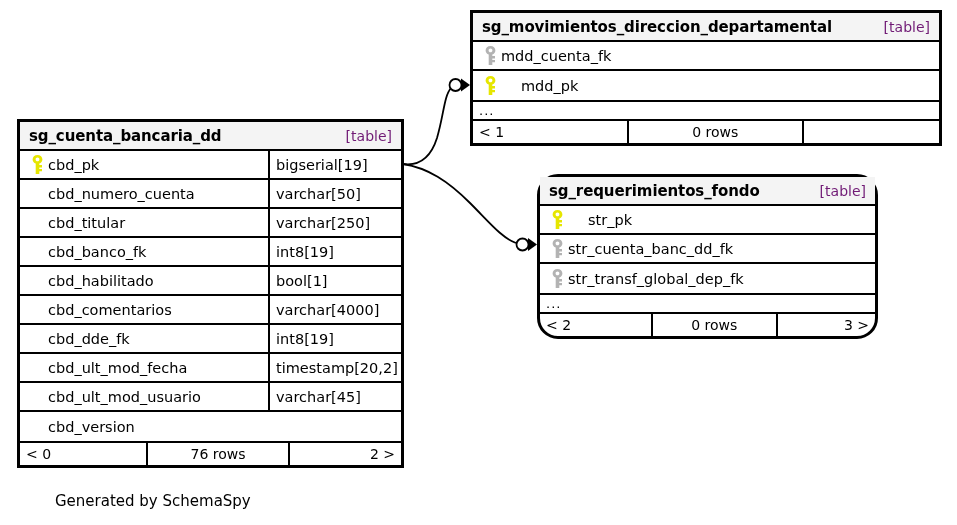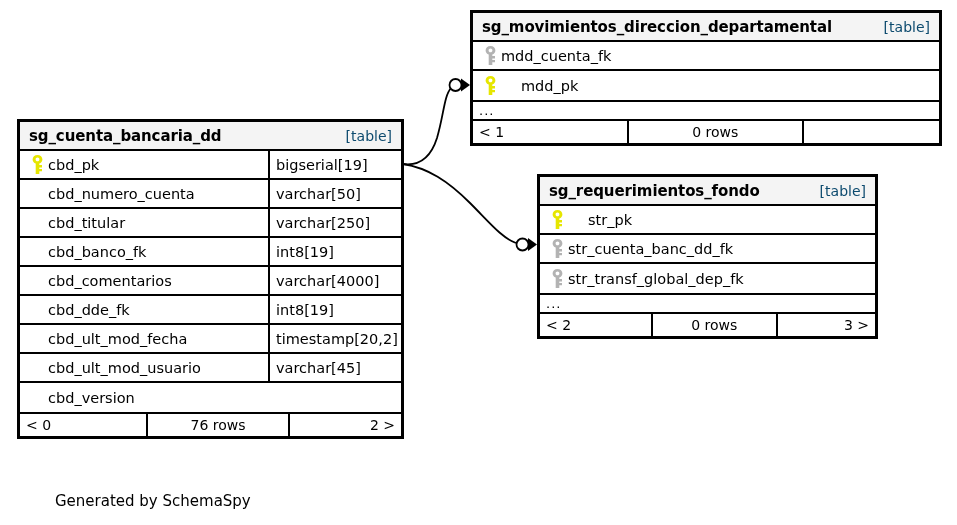--- a/index.html
+++ b/index.html
@@ -46,21 +46,21 @@
     box-sizing: border-box;
   }
   .tbl-title {
     font-weight: bold;
     font-size: 15px;
     letter-spacing: -0.1px;
     white-space: nowrap;
   }
   .tbl-tag {
     font-size: 14px;
-    color: #0c4a6e;
+    color: #701a75;
     white-space: nowrap;
   }
 
   .tbl-row {
     display: flex;
     height: 29px;
     box-sizing: border-box;
     border-bottom: 2px solid #000000;
   }
   .tbl-row:last-of-type {
@@ -190,20 +190,27 @@
       <div class="tbl-row">
         <div class="cell-name">
           <span class="key-slot"></span>
           <span class="col-label">cbd_banco_fk</span>
         </div>
         <div class="cell-type" style="width: 133px; min-width: 133px;">int8[19]</div>
       </div>
       <div class="tbl-row">
         <div class="cell-name">
           <span class="key-slot"></span>
+          <span class="col-label">cbd_habilitado</span>
+        </div>
+        <div class="cell-type" style="width: 133px; min-width: 133px;">bool[1]</div>
+      </div>
+      <div class="tbl-row">
+        <div class="cell-name">
+          <span class="key-slot"></span>
           <span class="col-label">cbd_comentarios</span>
         </div>
         <div class="cell-type" style="width: 133px; min-width: 133px;">varchar[4000]</div>
       </div>
       <div class="tbl-row">
         <div class="cell-name">
           <span class="key-slot"></span>
           <span class="col-label">cbd_dde_fk</span>
         </div>
         <div class="cell-type" style="width: 133px; min-width: 133px;">int8[19]</div>
@@ -265,21 +272,21 @@
       </div>
     </div>
   <div class="tbl-ellipsis">...</div>
   <div class="tbl-footer">
     <div class="foot-cell foot-left" style="width:33%;">&lt; 1</div>
     <div class="foot-cell foot-center" style="width:38%;">0 rows</div>
     <div class="foot-cell foot-right" style="width:29%;"></div>
   </div>
 </div>
 
-<div class="er-table no-type" id="tbl-2" style="left:537px; top:174px; width:341px;">
+<div class="er-table no-type" id="tbl-2" style="left:537px; top:174px; width:341px;border-radius:21px;">
   <div class="tbl-header">
     <span class="tbl-title">sg_requerimientos_fondo</span>
     <span class="tbl-tag">[table]</span>
   </div>
   <div style="border-bottom: 2px solid rgb(0, 0, 0);">
       <div class="tbl-row">
         <div class="cell-name">
           <span class="key-slot">
             <svg width="11" height="19" viewBox="0 0 11 19">
               <path d="M5.5 0 C2.6 0 0.6 2.0 0.6 4.4 C0.6 6.3 1.9 7.9 3.7 8.5 L3.7 19 L7.3 19 L7.3 16.2 L10 16.2 L10 13.9 L7.3 13.9 L7.3 12.4 L10 12.4 L10 10.1 L7.3 10.1 L7.3 8.5 C9.1 7.9 10.4 6.3 10.4 4.4 C10.4 2.0 8.4 0 5.5 0 Z M5.5 2.6 C6.6 2.6 7.4 3.4 7.4 4.4 C7.4 5.4 6.6 6.2 5.5 6.2 C4.4 6.2 3.6 5.4 3.6 4.4 C3.6 3.4 4.4 2.6 5.5 2.6 Z" fill="#e6e600"></path>

